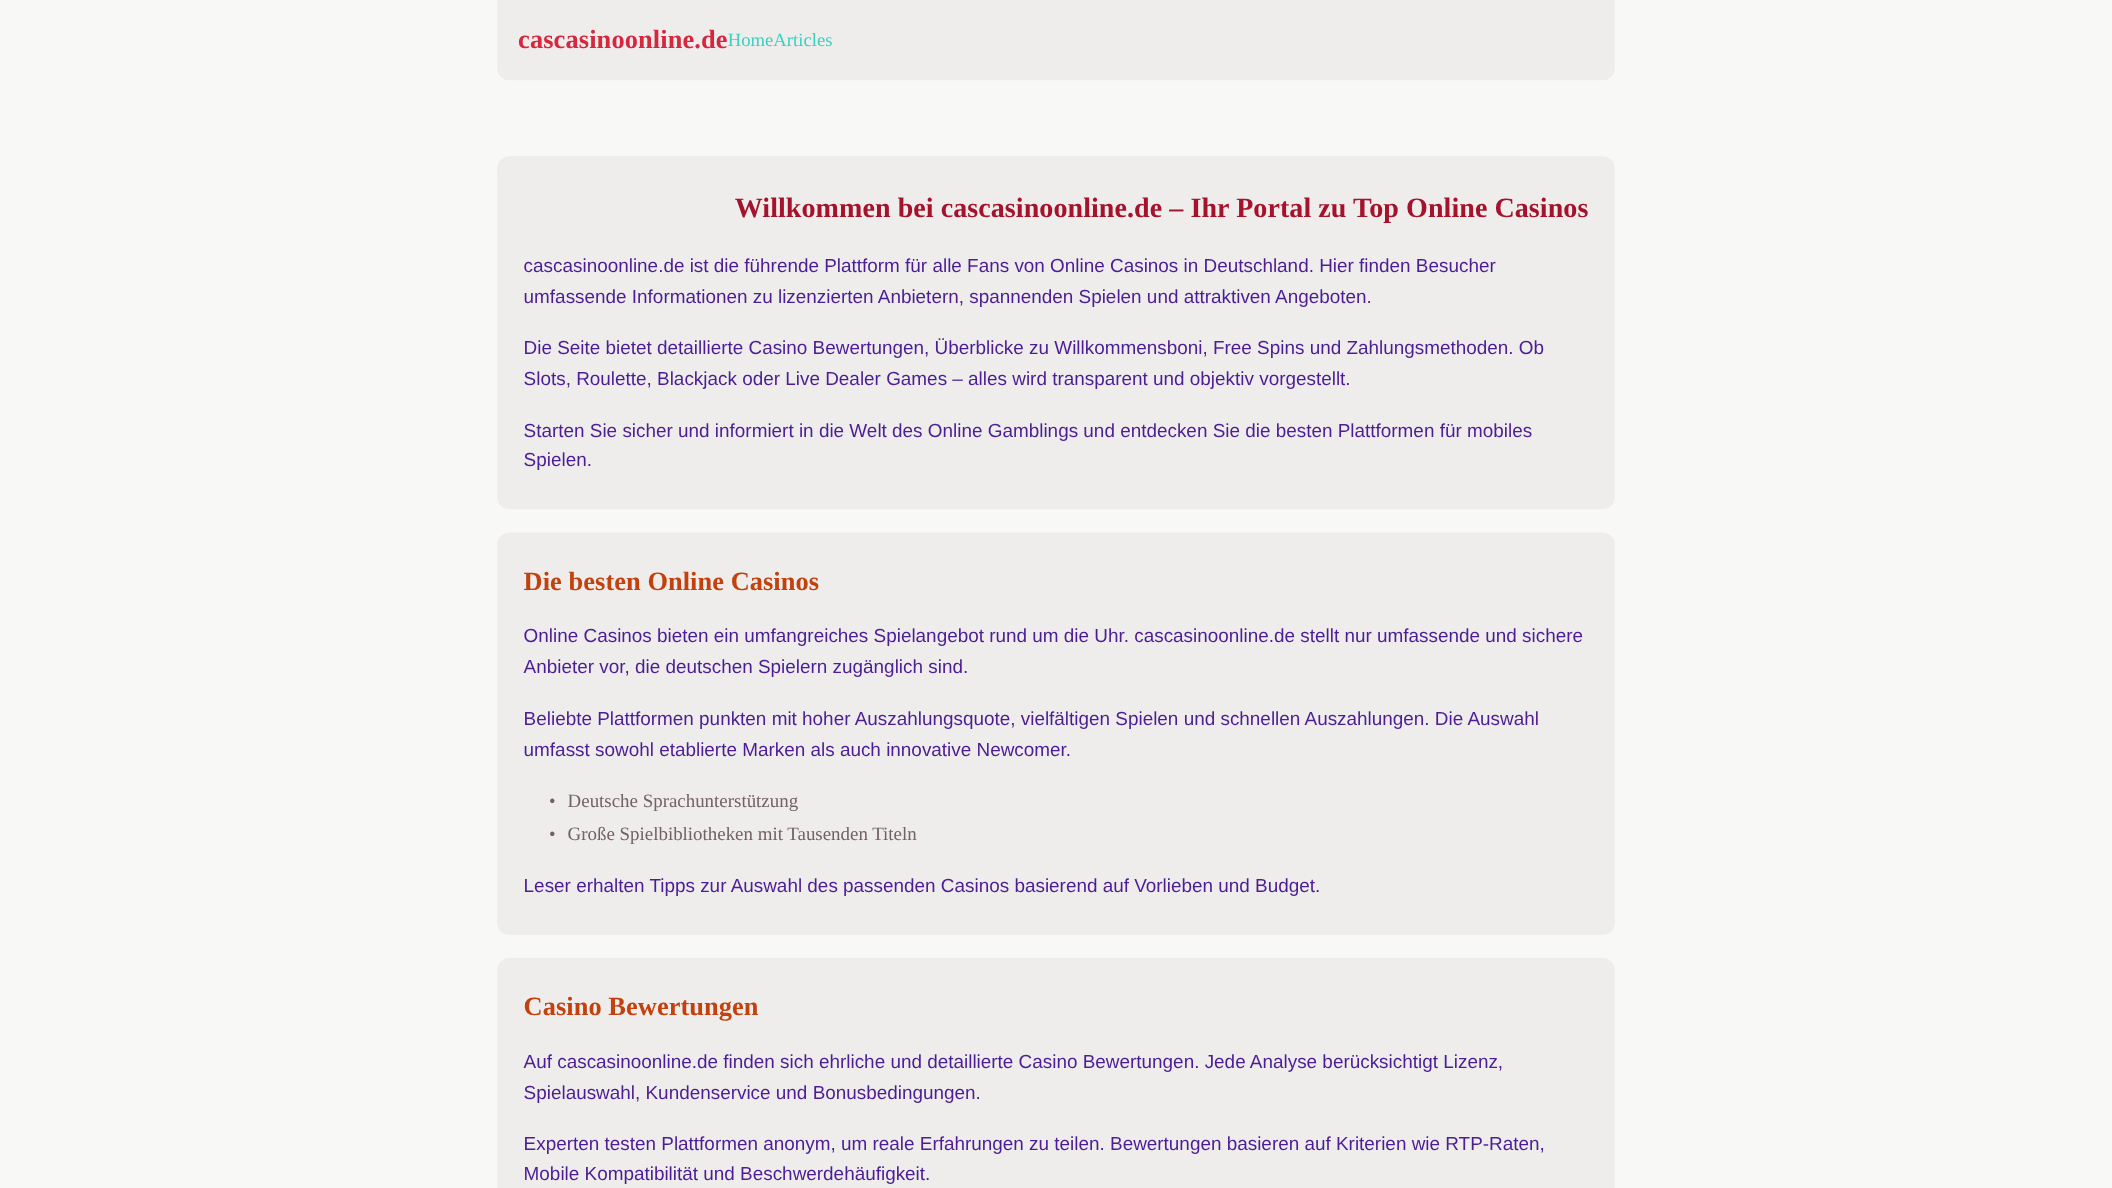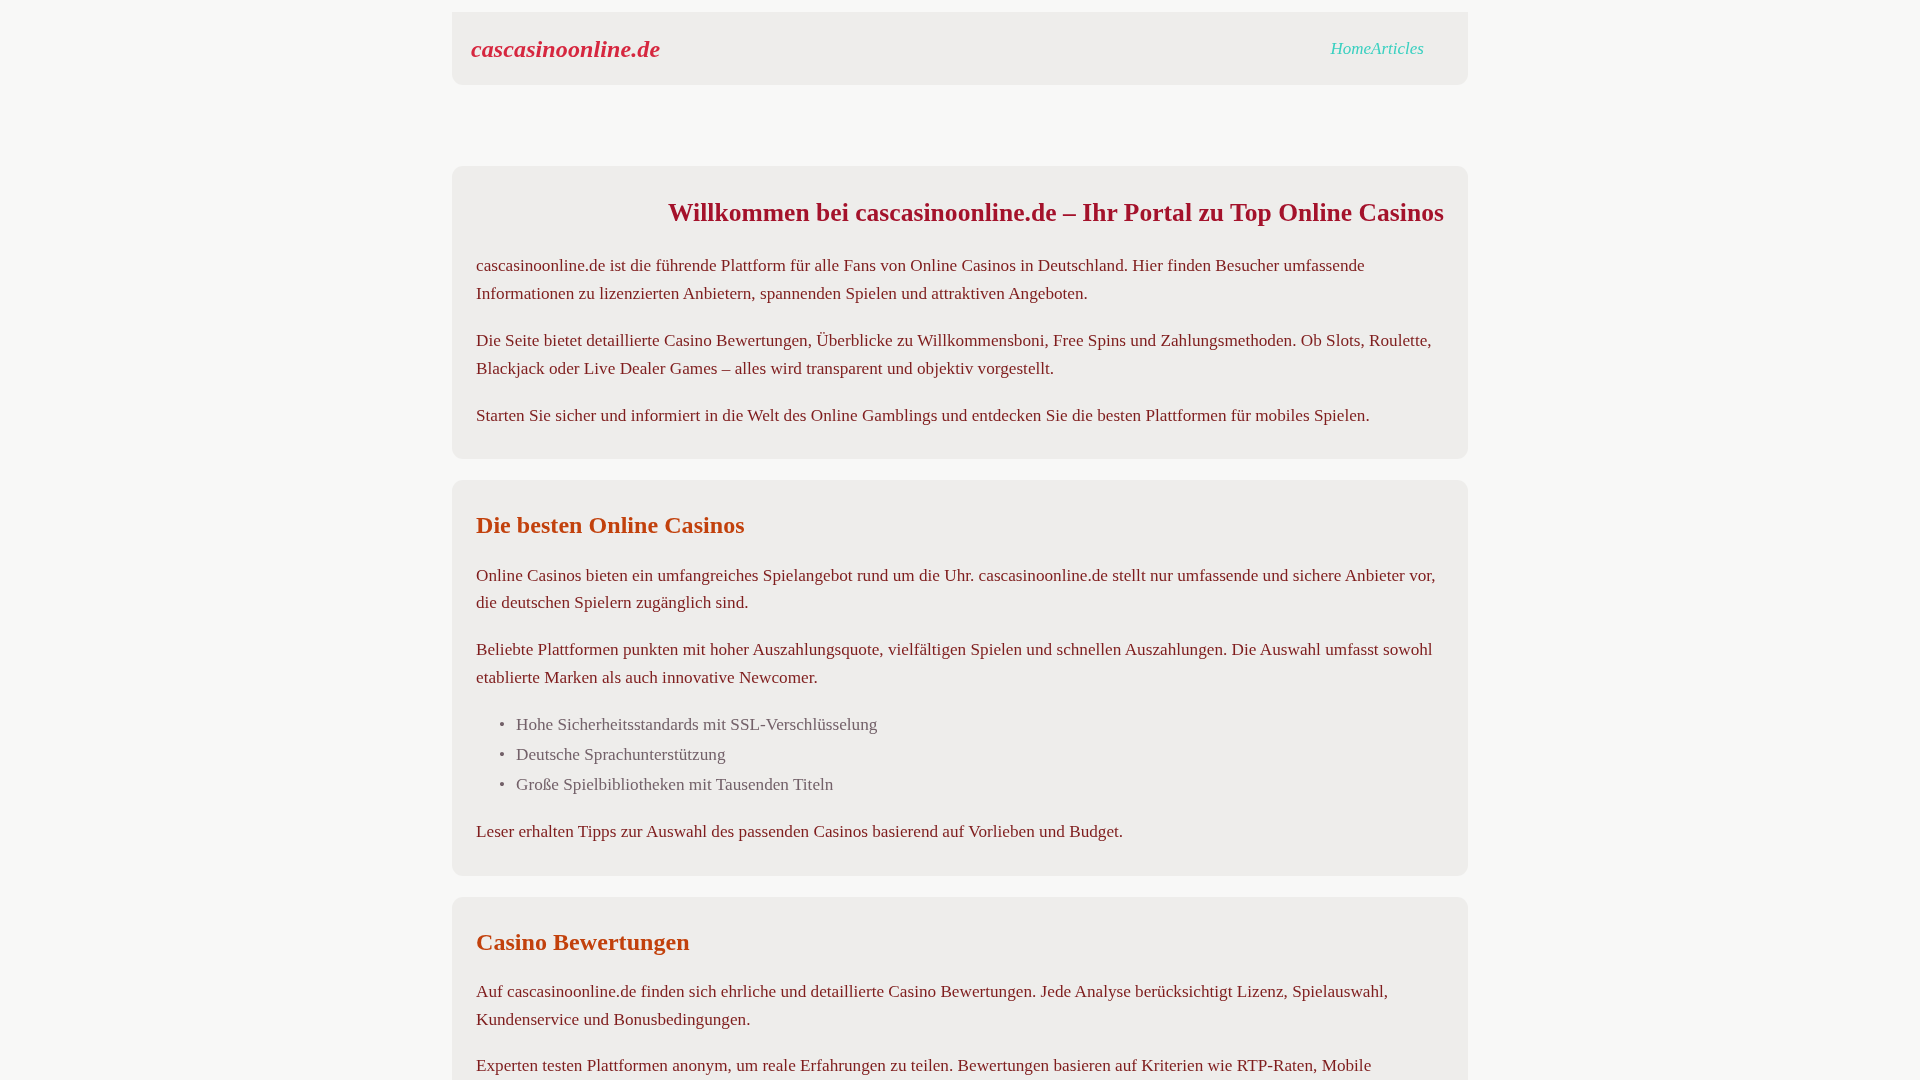--- a/index.html
+++ b/index.html
@@ -17,29 +17,27 @@
 
   .page {
     width: 1920px;
     min-height: 1080px;
     padding: 0;
   }
 
   
   .site-header {
     width: 1016px;
-    margin: 12px auto;
+    margin: 0 auto;
     background: #eeedeb;
     border-radius: 0 0 11px 11px;
     height: 73px;
     display: flex;
     align-items: center;
-    justify-content: space-between;
     padding: 0 19px 0 19px;
-    font-style: italic;
   }
 
   .brand {
     font-family: "Liberation Serif", "DejaVu Serif", serif;
     font-size: 24px;
     font-weight: 700;
     color: #d6273f;
     letter-spacing: 0.1px;
     line-height: 1;
   }
@@ -89,24 +87,24 @@
     font-family: "Liberation Serif", "DejaVu Serif", serif;
     font-size: 24px;
     font-weight: 700;
     color: #c2410c;
     line-height: 1.3;
     margin-bottom: 20px;
     letter-spacing: 0.05px;
   }
 
   .card p {
-    font-family: Liberation Serif, serif;
+    font-family: Liberation Sans, sans-serif;
     font-size: 17.2px;
     line-height: 1.62;
-    color: #7f1d1d;
+    color: #4c1d95;
     margin-bottom: 19px;
   }
 
   .card p:last-child { margin-bottom: 0; }
 
   .card ul {
     list-style: none;
     margin: 0 0 19px 0;
     padding: 0 0 0 40px;
   }
@@ -150,21 +148,20 @@
       <p>cascasinoonline.de ist die führende Plattform für alle Fans von Online Casinos in Deutschland. Hier finden Besucher umfassende Informationen zu lizenzierten Anbietern, spannenden Spielen und attraktiven Angeboten.</p>
       <p>Die Seite bietet detaillierte Casino Bewertungen, Überblicke zu Willkommensboni, Free Spins und Zahlungsmethoden. Ob Slots, Roulette, Blackjack oder Live Dealer Games – alles wird transparent und objektiv vorgestellt.</p>
       <p>Starten Sie sicher und informiert in die Welt des Online Gamblings und entdecken Sie die besten Plattformen für mobiles Spielen.</p>
     </section>
 
     <section class="card">
       <h2>Die besten Online Casinos</h2>
       <p>Online Casinos bieten ein umfangreiches Spielangebot rund um die Uhr. cascasinoonline.de stellt nur umfassende und sichere Anbieter vor, die deutschen Spielern zugänglich sind.</p>
       <p>Beliebte Plattformen punkten mit hoher Auszahlungsquote, vielfältigen Spielen und schnellen Auszahlungen. Die Auswahl umfasst sowohl etablierte Marken als auch innovative Newcomer.</p>
       <ul>
-        <li>Hohe Sicherheitsstandards mit SSL-Verschlüsselung</li>
         <li>Deutsche Sprachunterstützung</li>
         <li>Große Spielbibliotheken mit Tausenden Titeln</li>
       </ul>
       <p>Leser erhalten Tipps zur Auswahl des passenden Casinos basierend auf Vorlieben und Budget.</p>
     </section>
 
     <section class="card">
       <h2>Casino Bewertungen</h2>
       <p>Auf cascasinoonline.de finden sich ehrliche und detaillierte Casino Bewertungen. Jede Analyse berücksichtigt Lizenz, Spielauswahl, Kundenservice und Bonusbedingungen.</p>
       <p>Experten testen Plattformen anonym, um reale Erfahrungen zu teilen. Bewertungen basieren auf Kriterien wie RTP-Raten, Mobile Kompatibilität und Beschwerdehäufigkeit.</p>

